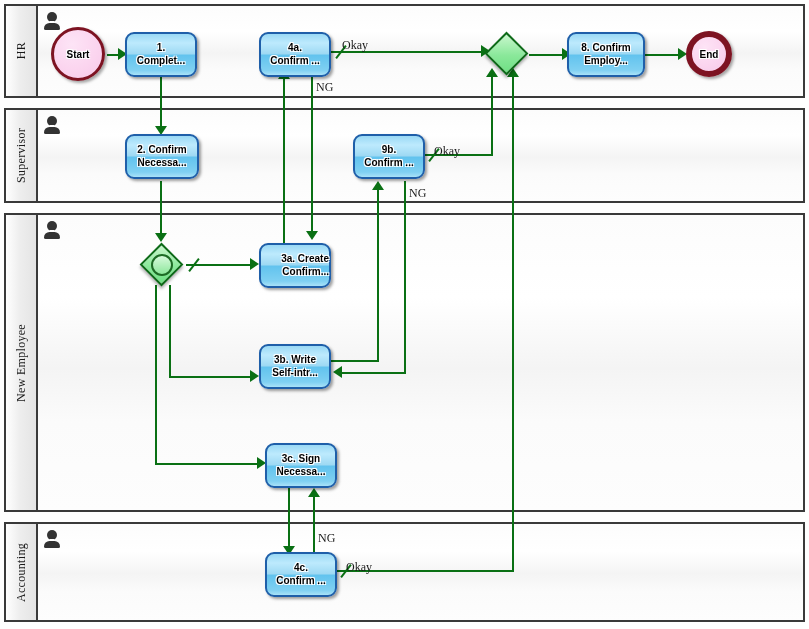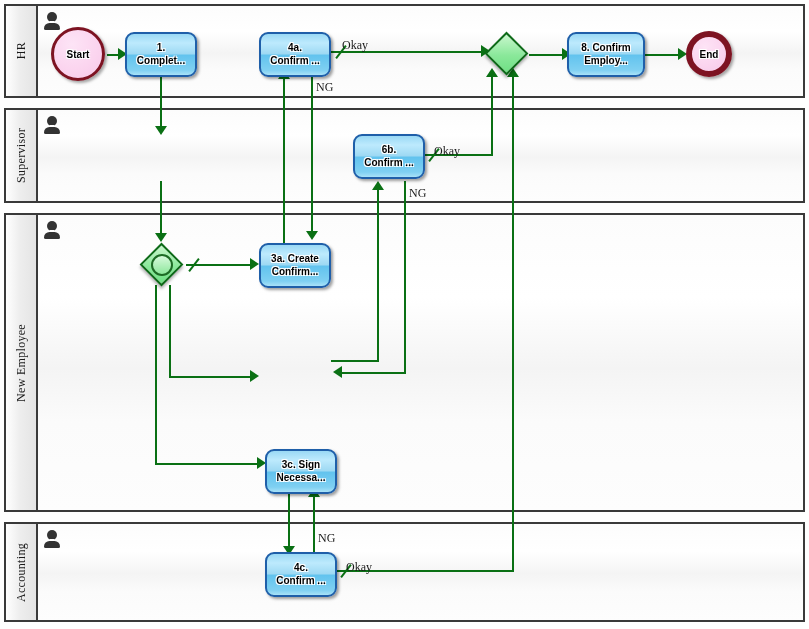--- a/index.html
+++ b/index.html
@@ -217,33 +217,41 @@
   <div class="task" style="left:259px;top:32px;">
     <span class="l1">4a.</span>
     <span class="l2">Confirm ...</span>
   </div>
 
   <div class="task" style="left:567px;top:32px;width:78px;">
     <span class="l1">8. Confirm</span>
     <span class="l2">Employ...</span>
   </div>
 
+  <div class="task" style="left:125px;top:134px;width:74px;">
+    <span class="l1">2. Confirm</span>
+    <span class="l2">Necessa...</span>
+  </div>
 
   <div class="task" style="left:353px;top:134px;">
-    <span class="l1">6b.</span>
+    <span class="l1">9b.</span>
     <span class="l2">Confirm ...</span>
   </div>
 
-  <div class="task" style="left:259px;top:243px;">
+  <div class="task" style="left:259px;top:243px;align-items:flex-end;">
     <span class="l1">3a. Create</span>
     <span class="l2">Confirm...</span>
   </div>
 
-
-  <div class="task" style="left:265px;top:443px;margin-top:6px;">
+  <div class="task" style="left:259px;top:344px;">
+    <span class="l1">3b. Write</span>
+    <span class="l2">Self-intr...</span>
+  </div>
+
+  <div class="task" style="left:265px;top:443px;">
     <span class="l1">3c. Sign</span>
     <span class="l2">Necessa...</span>
   </div>
 
   <div class="task" style="left:265px;top:552px;">
     <span class="l1">4c.</span>
     <span class="l2">Confirm ...</span>
   </div>
 
 </div>

